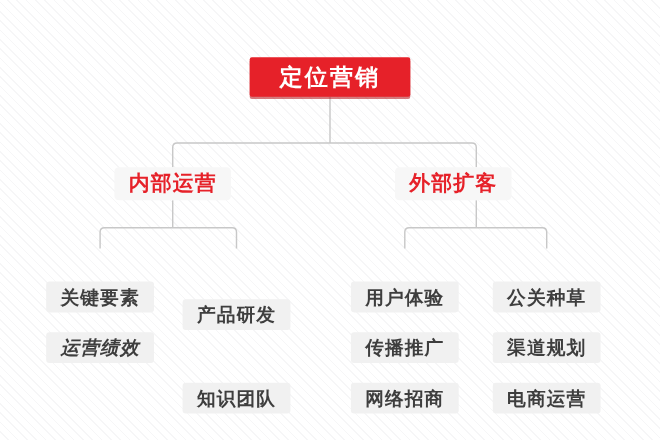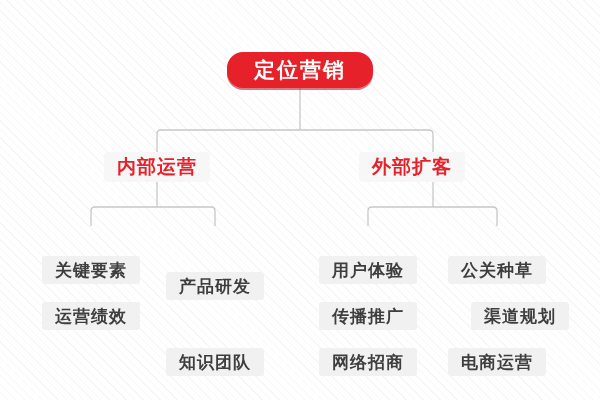--- a/index.html
+++ b/index.html
@@ -44,21 +44,21 @@
   .root {
     left: 227px;
     top: 52px;
     width: 146px;
     height: 36px;
     background: #e62129;
     color: #ffffff;
     font-size: 21px;
     font-weight: bold;
     letter-spacing: 2px;
-    border-radius: 16px;
+    border-radius: 2px;
     box-shadow: 0 2px 0 rgba(180, 15, 22, 0.55);
   }
   .branch {
     top: 152px;
     width: 106px;
     height: 30px;
     background: #f7f7f7;
     color: #e62129;
     font-size: 19px;
     font-weight: bold;
@@ -75,29 +75,29 @@
     color: #3e3e3e;
     font-size: 17px;
     font-weight: bold;
     letter-spacing: 1px;
     border-radius: 3px;
     margin-top: 30px;
   }
   
   .la1 { left: 42px;  top: 226px; }
   .lb1 { left: 166px; top: 242px; }
-  .la2 { left: 42px;  top: 272px; }
+  .la2 { left: 42px;  top: 272px; font-style: italic; }
   .lb2 { left: 166px; top: 272px; }
   .la3 { left: 42px;  top: 318px; }
   .lb3 { left: 166px; top: 318px; }
   
   .ra1 { left: 319px; top: 226px; }
   .rb1 { left: 448px; top: 226px; }
   .ra2 { left: 319px; top: 272px; }
-  .rb2 { left: 471px; top: 272px; }
+  .rb2 { left: 448px; top: 272px; }
   .ra3 { left: 319px; top: 318px; }
   .rb3 { left: 448px; top: 318px; }
 </style>
 </head>
 <body>
 
 <div class="canvas">
 
   <svg class="connectors" viewBox="0 0 600 400" xmlns="http://www.w3.org/2000/svg">
     <g fill="none" stroke="#c8c8c8" stroke-width="1.3">

